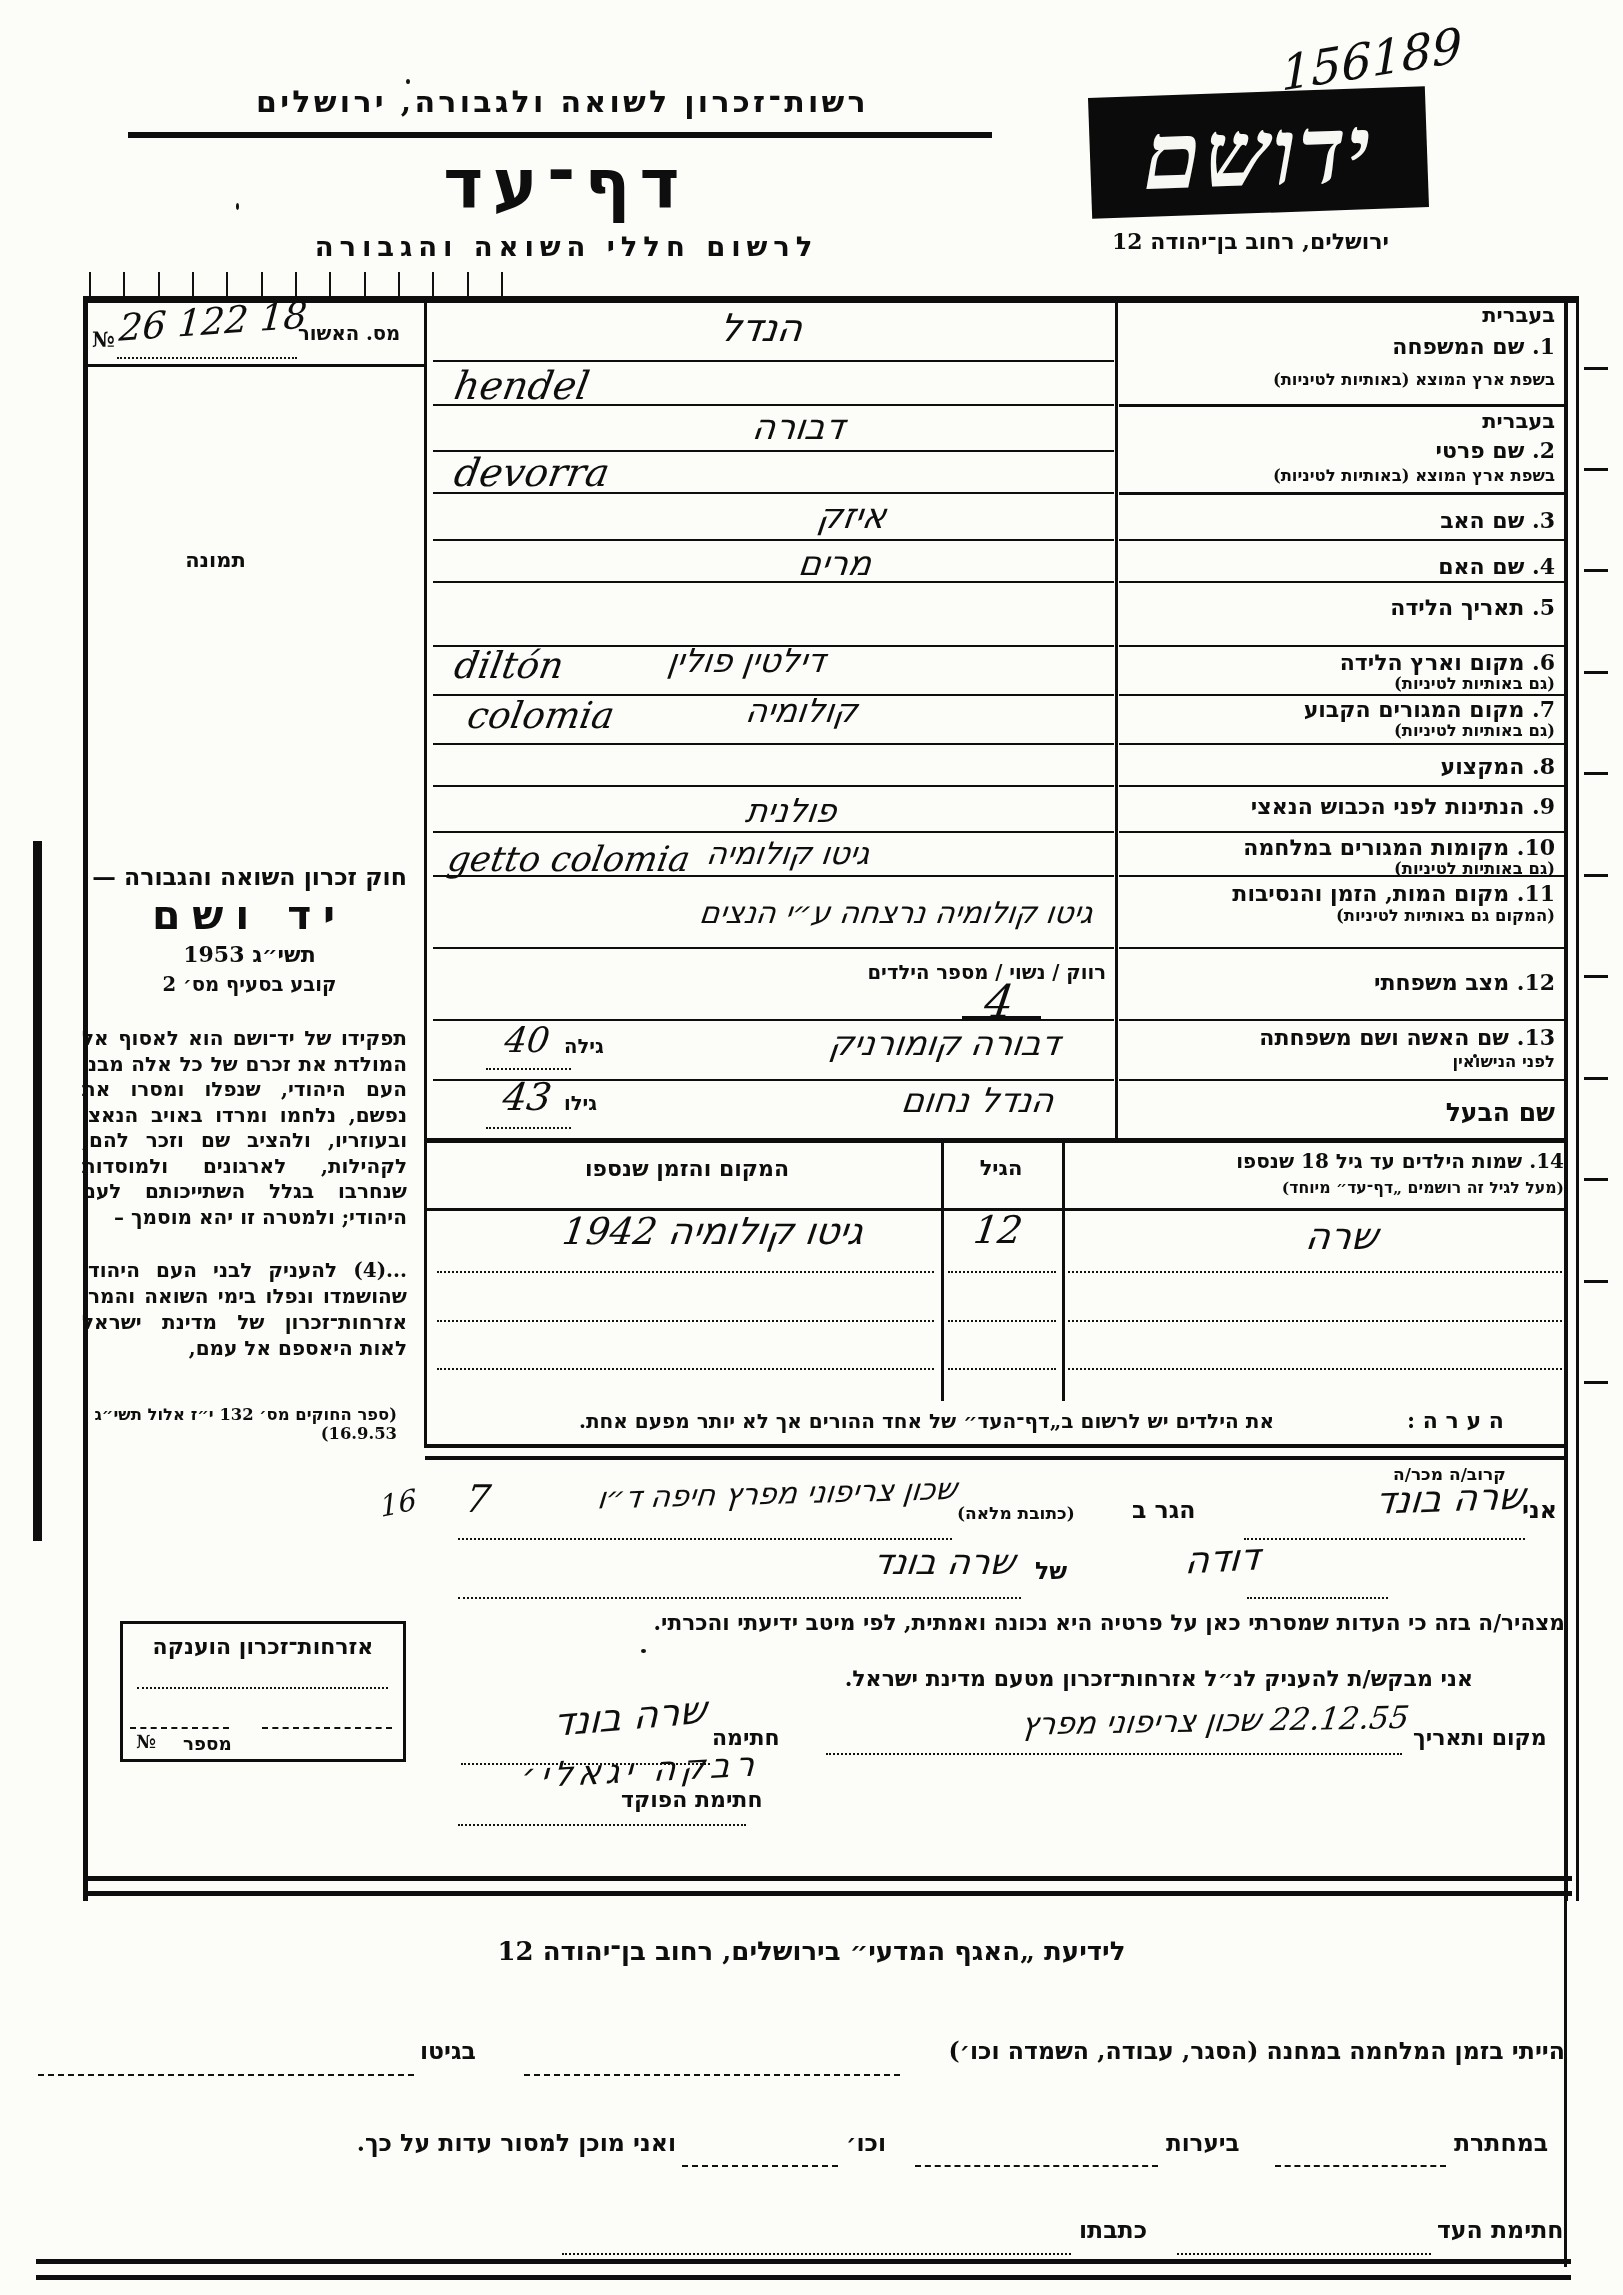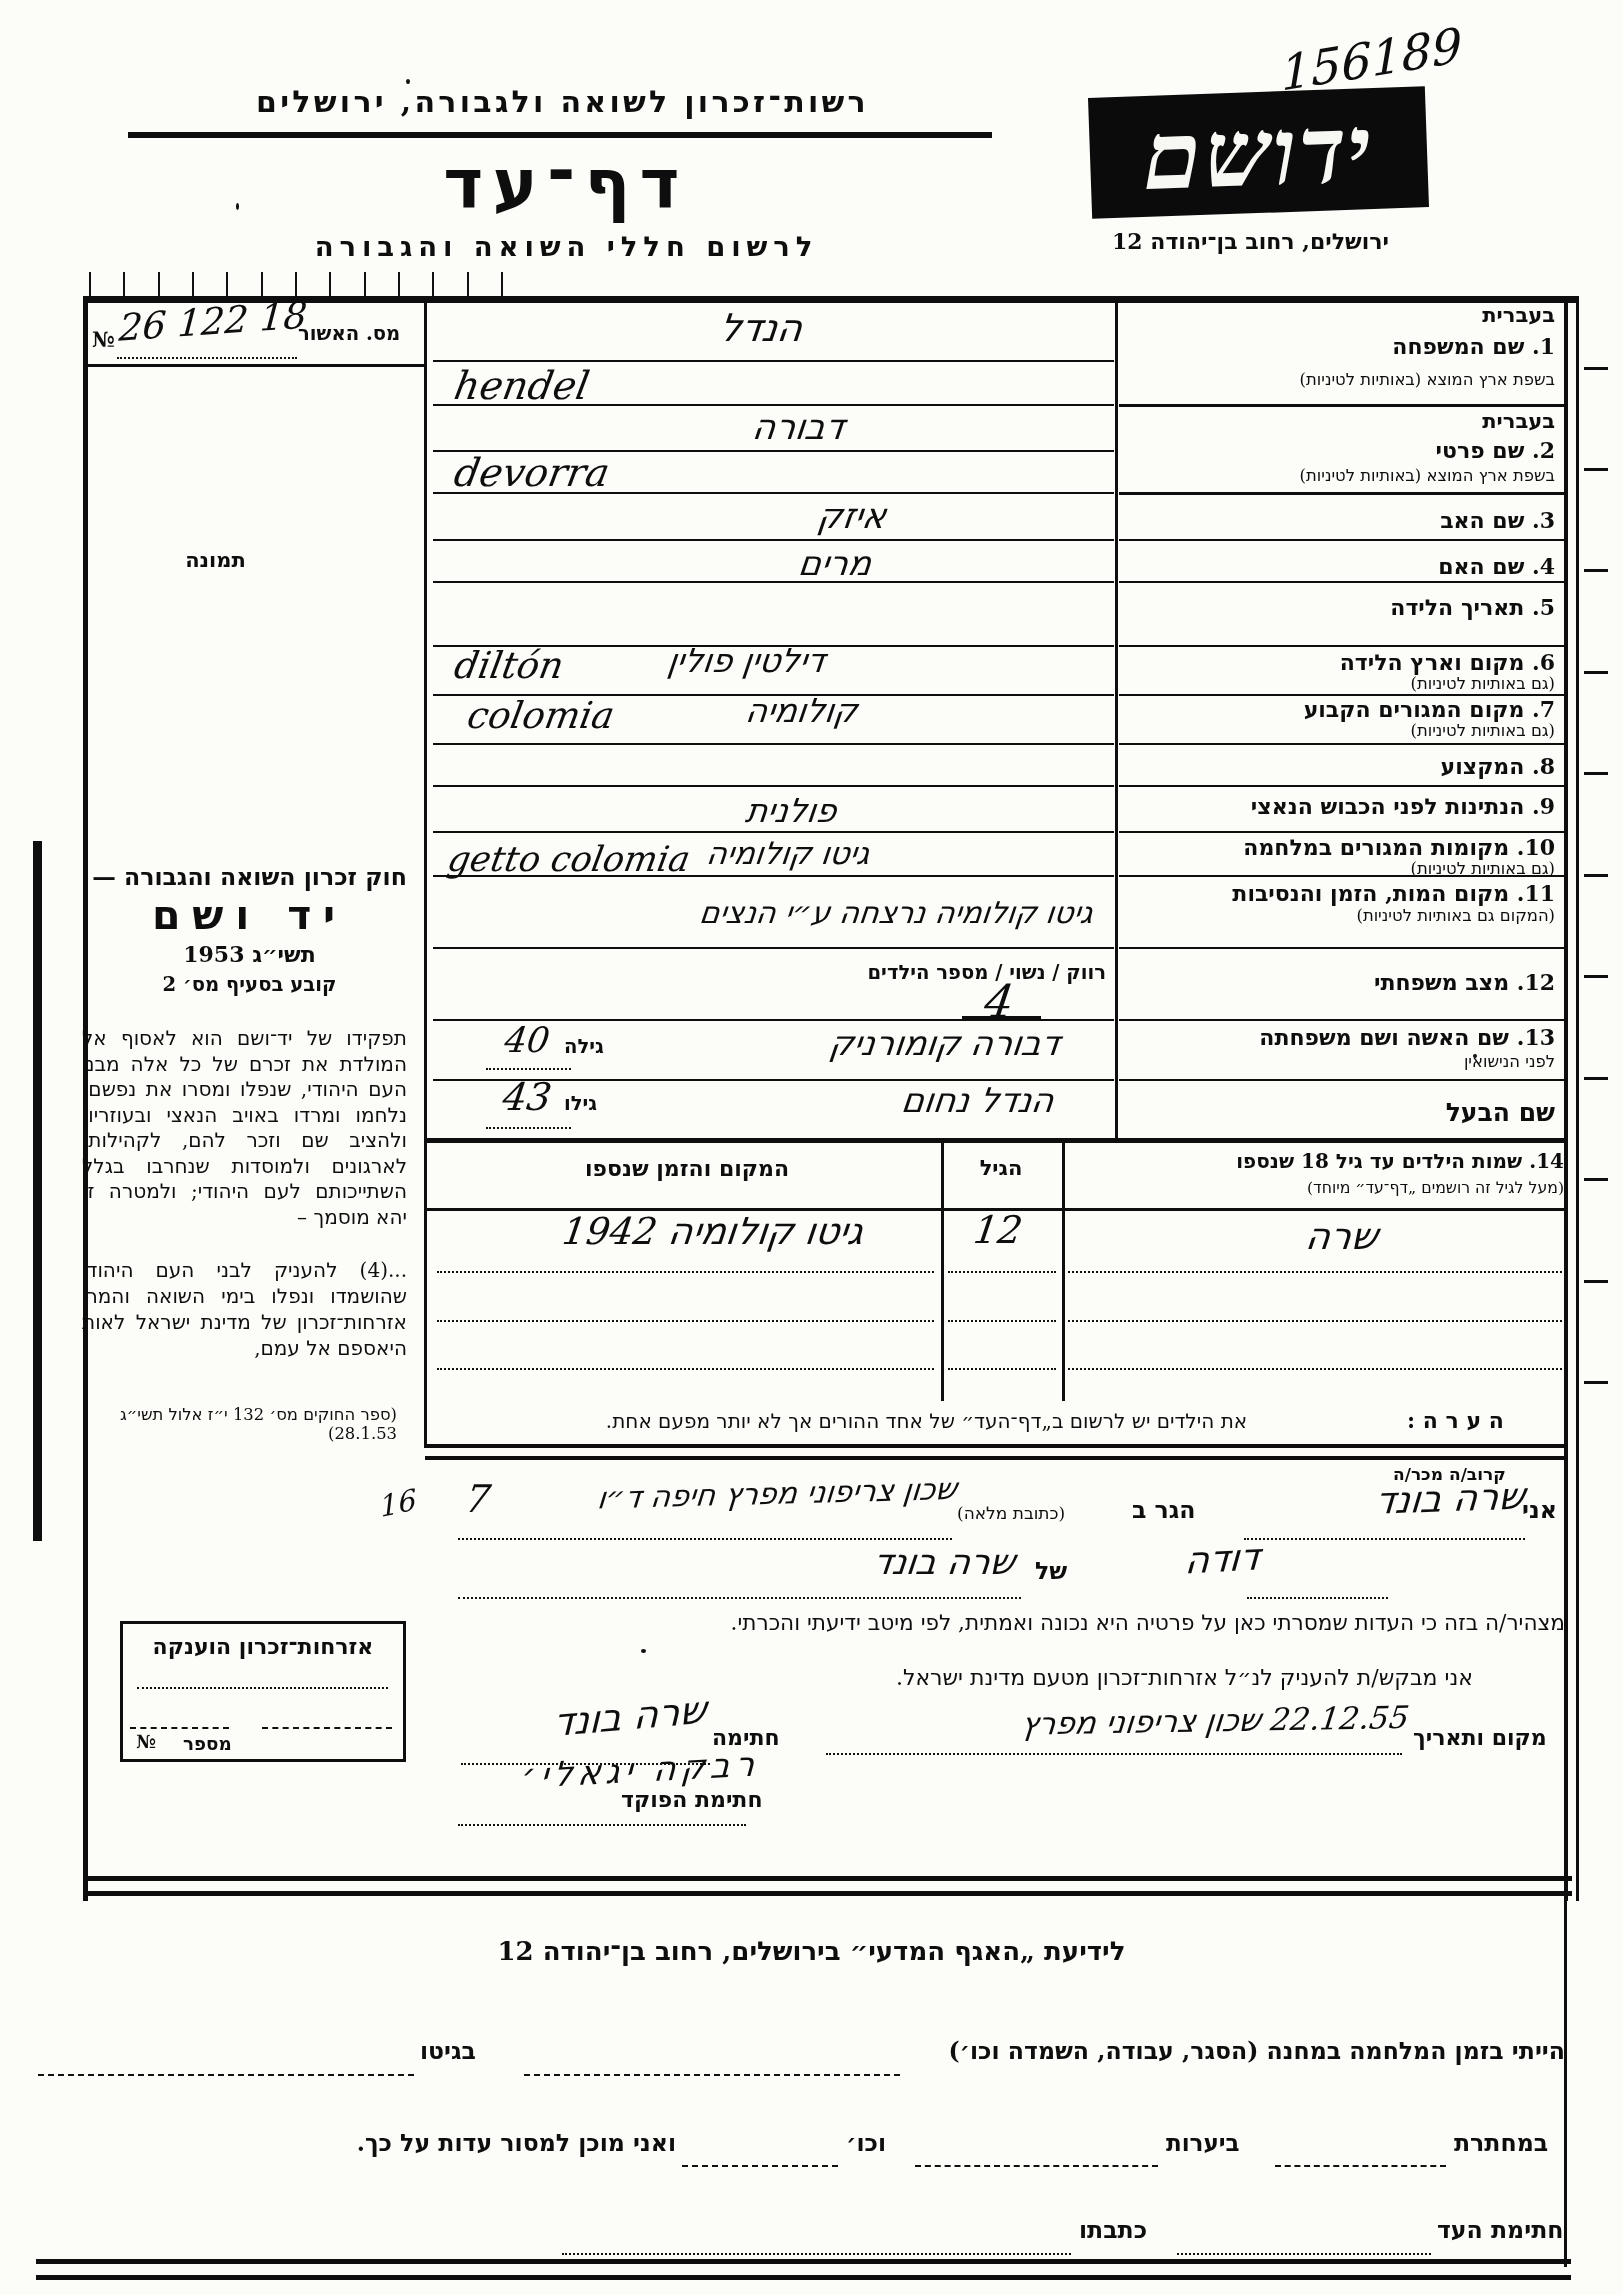--- a/index.html
+++ b/index.html
@@ -1,20 +1,20 @@
 <!DOCTYPE html>
 <html lang="he" style="font-size:10.5px"><head>
 <meta charset="utf-8">
 <style>
   html,body{margin:0;padding:0;background:#f6f6f2;}
   .page{position:relative;width:1623px;height:2295px;background:#fcfcf9;overflow:hidden;
         font-family:"DejaVu Sans",sans-serif;color:#0e0e0e;}
   .abs{position:absolute;}
   .p{font-family:"DejaVu Serif","DejaVu Sans",serif;font-weight:bold;}
-  .ps{font-family:"DejaVu Serif","DejaVu Sans",serif;font-weight:normal;}
+  .ps{font-family:"DejaVu Serif","DejaVu Sans",serif;font-weight:bold;}
   .hw{font-family:"DejaVu Serif","DejaVu Sans",serif;font-style:italic;transform:skewX(-8deg);}
   .hwl{font-family:"DejaVu Serif","Liberation Serif",serif;font-style:italic;transform:skewX(-10deg);}
   .rtl{direction:rtl;}
   .ctr{text-align:center;}
   .rgt{text-align:right;}
   .jst{text-align:justify;}
   .ln{background:#0e0e0e;}
   .dt{border-top:2.6px dotted #111;height:0;}
   .ds{border-top:2.6px dashed #111;height:0;}
   .cellstrip{display:flex;border-left:2px solid #111;}
@@ -81,21 +81,21 @@
   <div class="abs ln" style="left:88px;top:364px;width:336px;height:2.6px;"></div>
 
   <div class="abs p rtl ctr" style="left:137px;top:547px;width:157px;font-size:21px;">תמונה</div>
 
   <div class="abs p rtl ctr" style="left:90px;top:863px;width:319px;font-size:23.6px;">חוק זכרון השואה והגבורה —</div>
   <div class="abs p rtl ctr" style="left:90px;top:891px;width:319px;font-size:41px;letter-spacing:11.8px;">יד ושם</div>
   <div class="abs p rtl ctr" style="left:90px;top:941px;width:319px;font-size:22px;">תשי״ג 1953</div>
   <div class="abs p rtl ctr" style="left:90px;top:973px;width:319px;font-size:19.6px;">קובע בסעיף מס׳ 2</div>
   <div class="abs ps rtl jst" style="left:82px;top:1010px;width:325px;font-size:20px;line-height:25.5px;margin-top:16px;">תפקידו של יד־ושם הוא לאסוף אל המולדת את זכרם של כל אלה מבני העם היהודי, שנפלו ומסרו את נפשם, נלחמו ומרדו באויב הנאצי ובעוזריו, ולהציב שם וזכר להם, לקהילות, לארגונים ולמוסדות שנחרבו בגלל השתייכותם לעם היהודי; ולמטרה זו יהא מוסמך –</div>
   <div class="abs ps rtl jst" style="left:82px;top:1257px;width:325px;font-size:20px;line-height:26px;">‏...(4) להעניק לבני העם היהודי שהושמדו ונפלו בימי השואה והמרי אזרחות־זכרון של מדינת ישראל לאות היאספם אל עמם,</div>
-  <div class="abs ps rtl" style="left:63px;top:1405px;width:334px;font-size:16.4px;">(ספר החוקים מס׳ 132 י״ז אלול תשי״ג 28.1.53)</div>
+  <div class="abs ps rtl" style="left:63px;top:1405px;width:334px;font-size:16.4px;">(ספר החוקים מס׳ 132 י״ז אלול תשי״ג 16.9.53)</div>
 
   <div class="abs" style="left:120px;top:1621px;width:280px;height:135px;border:3.9px solid #0e0e0e;">
     <div class="abs p rtl ctr" style="left:0;top:9.2px;width:100%;font-size:22px;">אזרחות־זכרון הוענקה</div>
     <div class="abs dt" style="left:14.4px;top:63px;width:251px;"></div>
     <div class="abs ds" style="left:6.5px;top:103px;width:99px;"></div>
     <div class="abs ds" style="left:139px;top:103px;width:130px;"></div>
     <div class="abs p" style="left:13px;top:107px;font-size:18.3px;">№</div>
     <div class="abs p rtl" style="left:60px;top:109px;font-size:18.3px;">מספר</div>
   </div>
 

